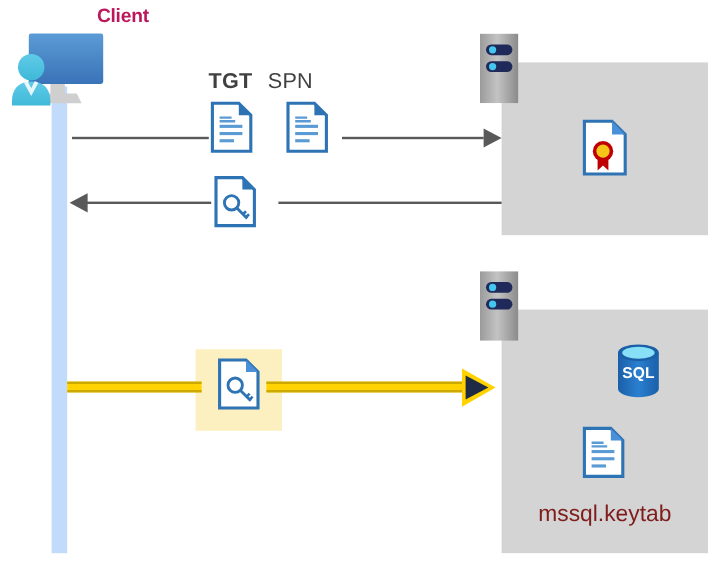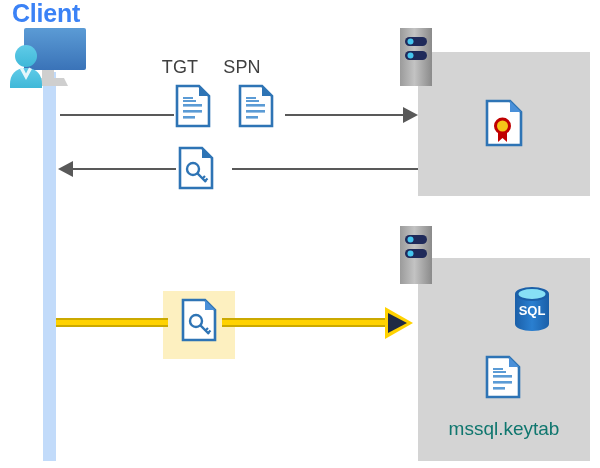--- a/index.html
+++ b/index.html
@@ -22,24 +22,24 @@
   
   .panel {
     background: #d4d4d4;
   }
   #dc-panel   { left: 418px; top: 52px;  width: 172px; height: 144px; }
   #linux-panel{ left: 418px; top: 258px; width: 172px; height: 203px; }
 
   
   .title {
     font-weight: bold;
-    color: #3b82f6;
-    font-size: 25px;
+    color: #be185d;
+    font-size: 16px;
     line-height: 23px;
-    text-align: left;
+    text-align: right;
     letter-spacing: -0.2px;
   }
   #client-title { left: 12px;  top: 2px;  width: 112px; }
   #dc-title     { left: 440px; top: 2px;  width: 152px; }
   #linux-title  { left: 440px; top: 223px; width: 152px; }
 
   
   #lifeline {
     left: 43px; top: 72px; width: 13px; height: 389px;
     background: #c2dbfa;
@@ -98,29 +98,29 @@
 
   #yellow-arrow-wrap { left: 384px; top: 305px; width: 30px; height: 36px; }
 
   
   .doc-label {
     font-size: 18px;
     color: #404040;
     text-align: center;
     letter-spacing: 0.2px;
   }
-  #tgt-label { left: 156px; top: 57px; width: 48px; }
+  #tgt-label { left: 168px; top: 57px; width: 48px; font-weight: bold; }
   #spn-label { left: 216px; top: 57px; width: 52px; }
 
   
   #keytab-label {
     left: 418px; top: 418px; width: 172px;
     text-align: center;
     font-size: 19px;
-    color: #0f766e;
+    color: #7f1d1d;
   }
 
   
   #doc-tgt  { left: 175px; top: 84px;  width: 36px; height: 44px; }
   #doc-spn  { left: 238px; top: 84px;  width: 36px; height: 44px; }
   #doc-key-1{ left: 178px; top: 146px; width: 36px; height: 44px; }
   #doc-key-2{ left: 181px; top: 298px; width: 36px; height: 44px; }
   #cert-icon{ left: 485px; top: 99px;  width: 38px; height: 48px; }
   #sql-icon { left: 484px; top: 285px; width: 40px; height: 48px; margin-left: 28px; }
   #keytab-icon { left: 485px; top: 355px; width: 36px; height: 44px; }

